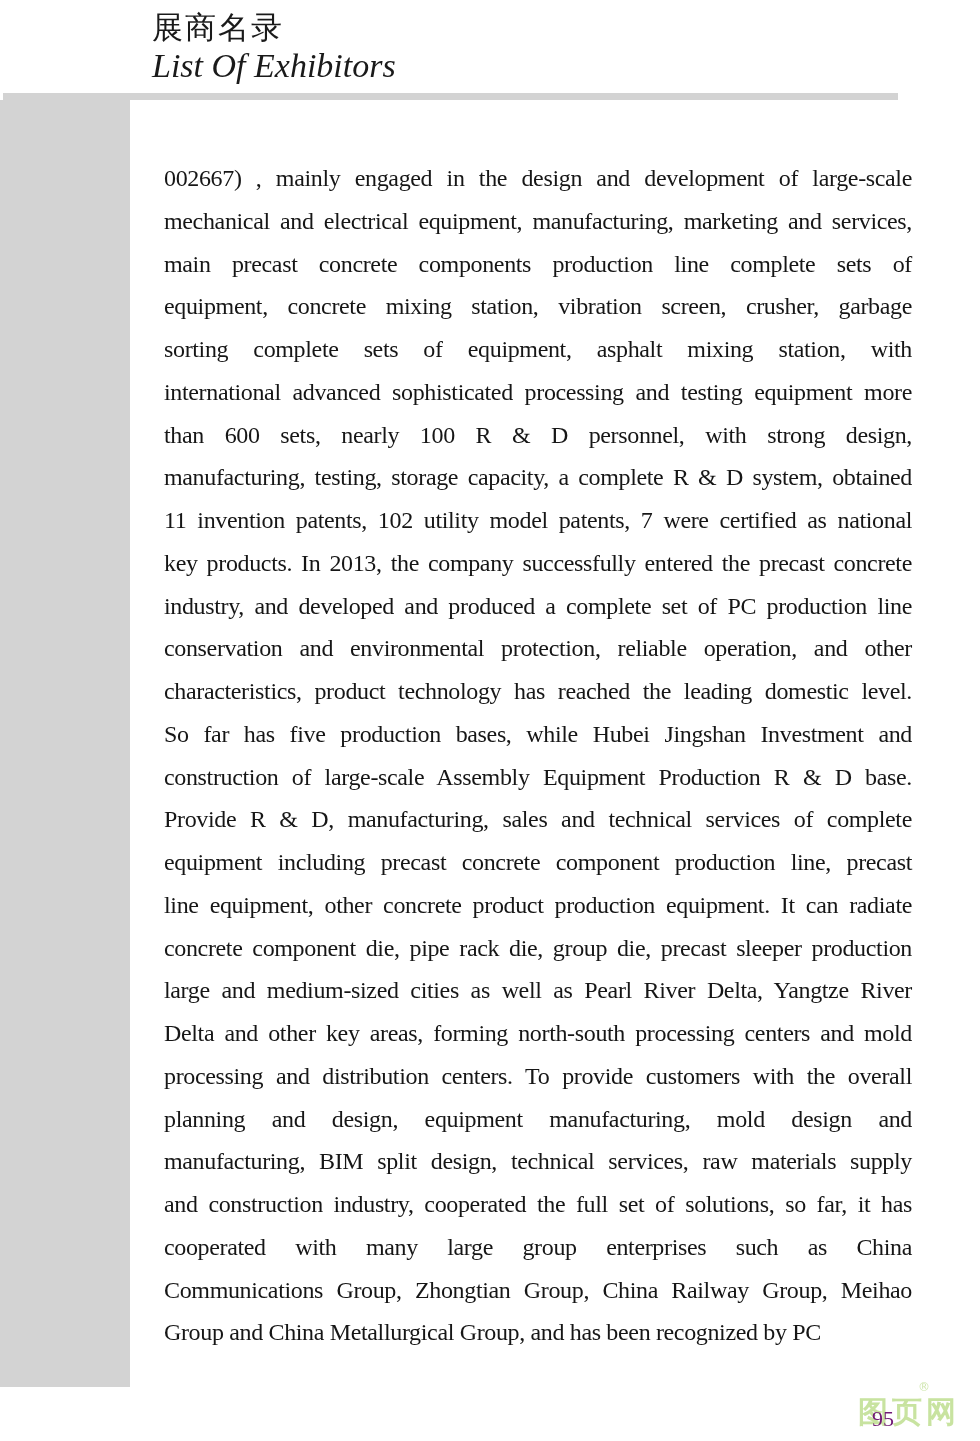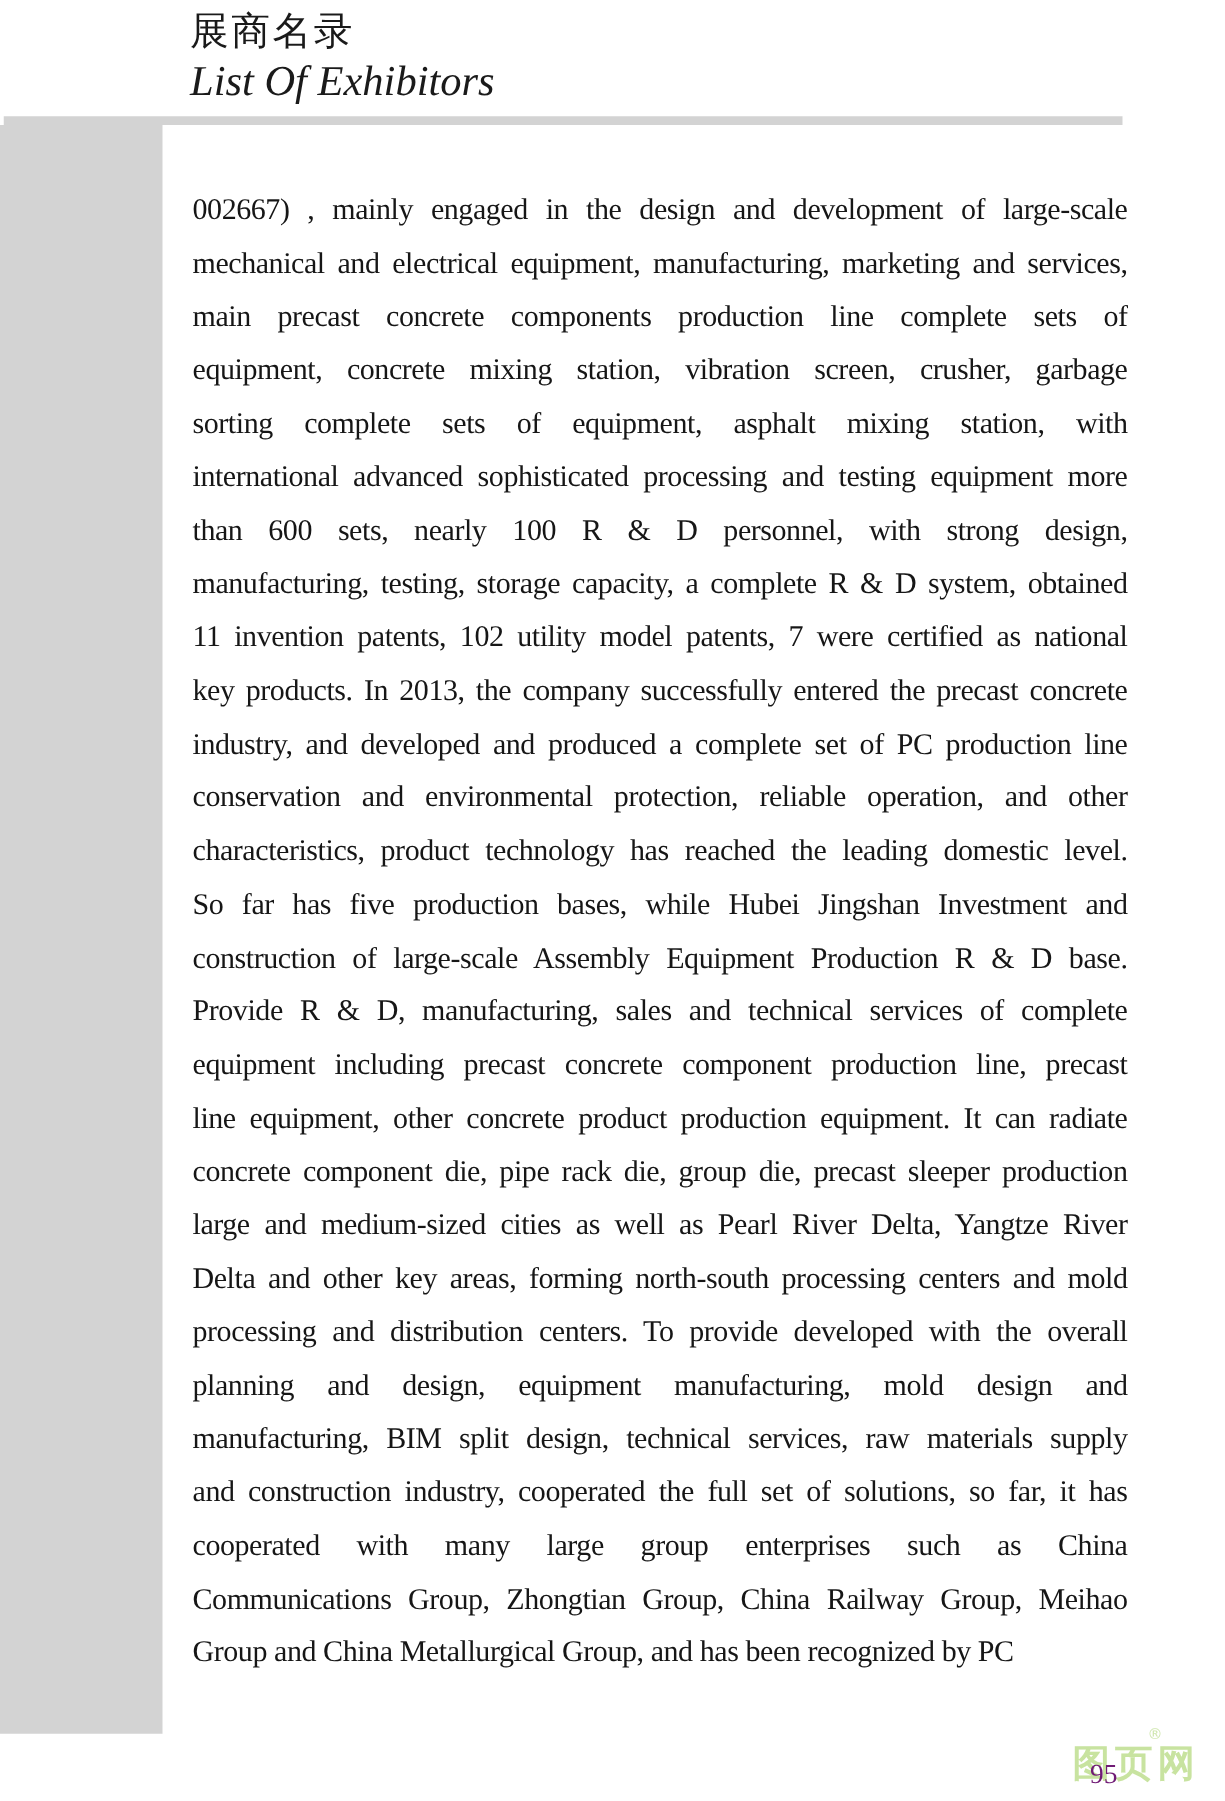--- a/index.html
+++ b/index.html
@@ -14,21 +14,21 @@
       overflow: hidden;
       font-family: "Liberation Serif", "DejaVu Serif", serif;
       color: #111111;
     }
     .header {
       position: absolute;
       left: 152px;
       top: 8px;
     }
     .title-cn {
-      font-family: Liberation Mono, monospace;
+      font-family: Liberation Sans, sans-serif;
       font-size: 31px;
       line-height: 40px;
       letter-spacing: 2px;
       color: #1a1a1a;
       white-space: nowrap;
     }
     .title-en {
       font-family: "Liberation Serif", serif;
       font-size: 34px;
       line-height: 36px;
@@ -50,21 +50,21 @@
       top: 100px;
       width: 130px;
       height: 1287px;
       background: #d3d3d3;
     }
     .body-text {
       position: absolute;
       left: 152px;
       top: 145px;
       width: 748px;
-      margin: 2px;
+      margin: 12px;
     }
     .line {
       display: block;
       height: 42.75px;
       line-height: 42.75px;
       font-size: 24px;
       white-space: nowrap;
       text-align: justify;
       text-align-last: justify;
       letter-spacing: -0.35px;
@@ -138,21 +138,21 @@
   <span class="line">conservation and environmental protection, reliable operation, and other</span>
   <span class="line">characteristics, product technology has reached the leading domestic level.</span>
   <span class="line">So far has five production bases, while Hubei Jingshan Investment and</span>
   <span class="line">construction of large-scale Assembly Equipment Production R &amp; D base.</span>
   <span class="line">Provide R &amp; D, manufacturing, sales and technical services of complete</span>
   <span class="line">equipment including precast concrete component production line, precast</span>
   <span class="line">line equipment, other concrete product production equipment. It can radiate</span>
   <span class="line">concrete component die, pipe rack die, group die, precast sleeper production</span>
   <span class="line">large and medium-sized cities as well as Pearl River Delta, Yangtze River</span>
   <span class="line">Delta and other key areas, forming north-south processing centers and mold</span>
-  <span class="line">processing and distribution centers. To provide developed with the overall</span>
+  <span class="line">processing and distribution centers. To provide customers with the overall</span>
   <span class="line">planning and design, equipment manufacturing, mold design and</span>
   <span class="line">manufacturing, BIM split design, technical services, raw materials supply</span>
   <span class="line">and construction industry, cooperated the full set of solutions, so far, it has</span>
   <span class="line">cooperated with many large group enterprises such as China</span>
   <span class="line">Communications Group, Zhongtian Group, China Railway Group, Meihao</span>
   <span class="line last">Group and China Metallurgical Group, and has been recognized by PC</span>
 </div>
 
 <div class="watermark">
   <span class="wm-text">图页网</span>

